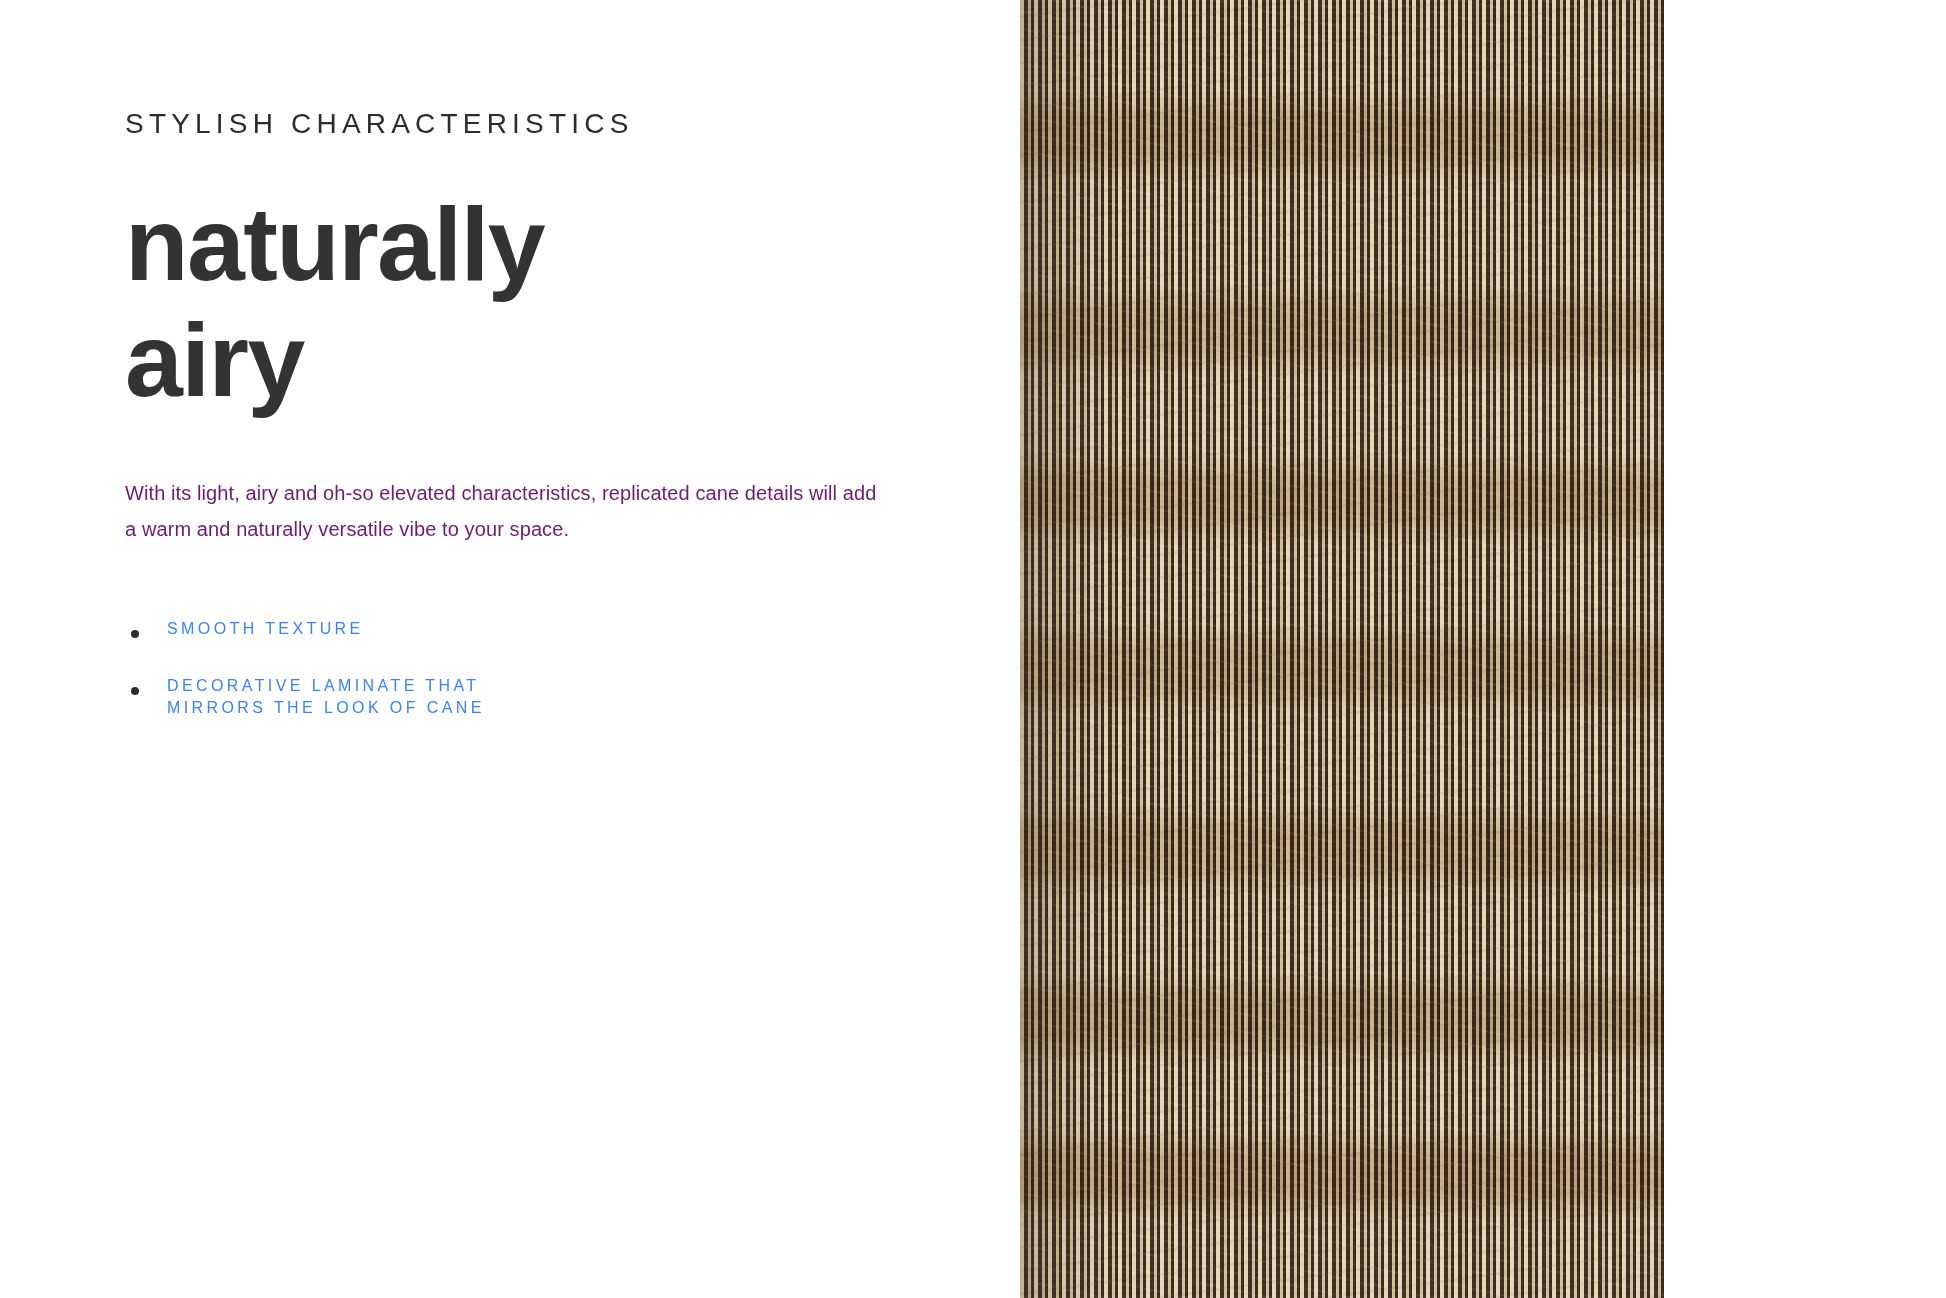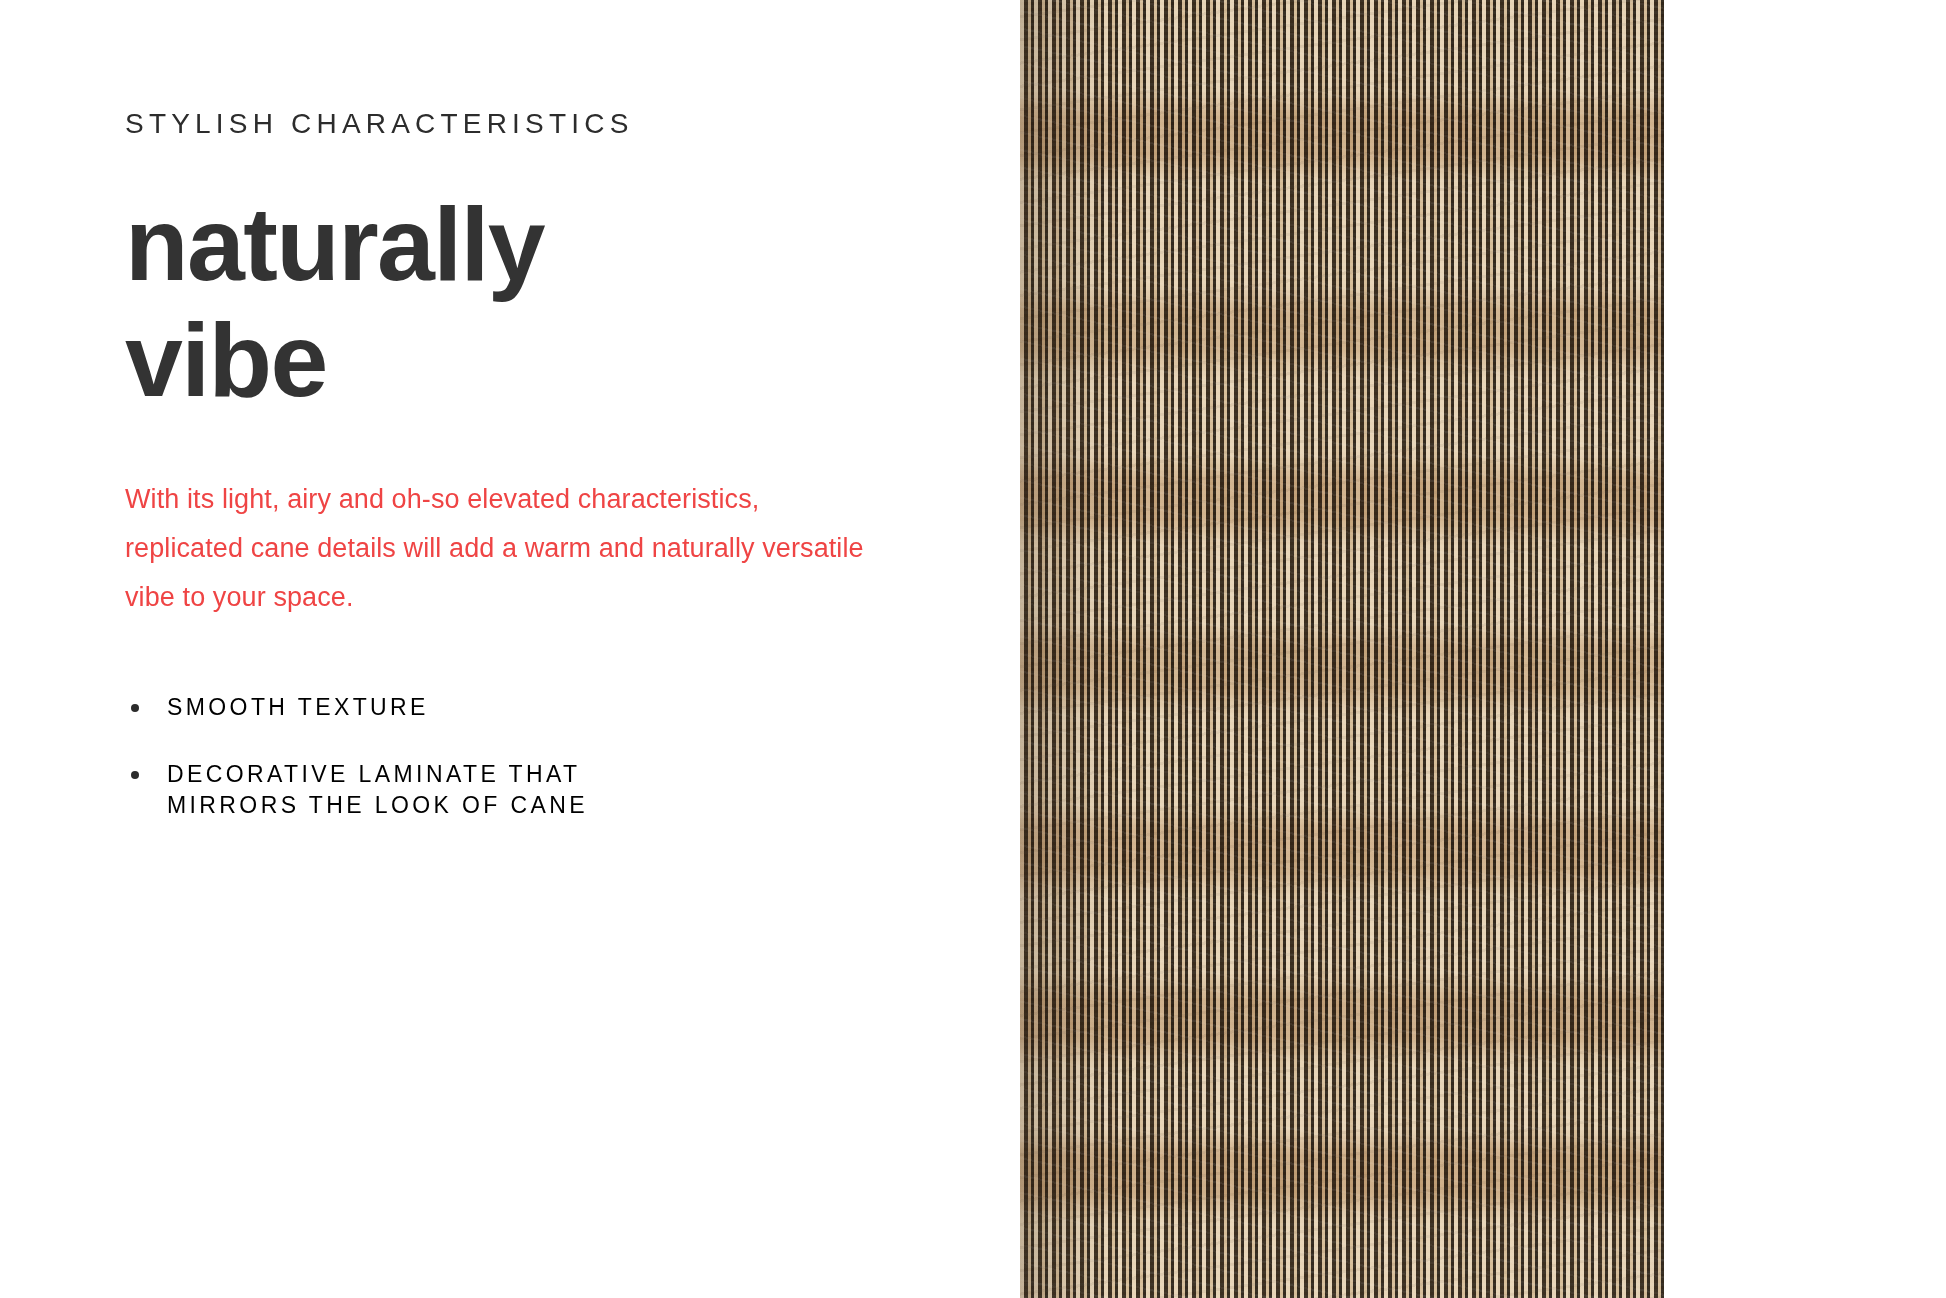--- a/index.html
+++ b/index.html
@@ -53,42 +53,42 @@
     color: #333333;
     max-width: 620px;
   }
   .headline .line {
     display: block;
   }
 
   .body-copy {
     margin: 0;
     padding-top: 56px;
-    font-size: 27px;
+    font-size: 20px;
     line-height: 1.82;
     font-weight: 400;
-    color: #ef4444;
+    color: #701a75;
     max-width: 760px;
     letter-spacing: 0.1px;
   }
 
   .bullets {
     list-style: none;
     margin: 0;
     padding: 70px 0 0 0;
   }
   .bullets li {
     position: relative;
     padding-left: 42px;
     margin-bottom: 36px;
-    font-size: 23px;
+    font-size: 16px;
     line-height: 1.34;
     letter-spacing: 3.4px;
     font-weight: 400;
-    color: #000000;
+    color: #3b82f6;
     text-transform: uppercase;
   }
   .bullets li:last-child {
     margin-bottom: 14px;
   }
   .bullets li .dot {
     position: absolute;
     left: 6px;
     top: 12px;
     width: 8px;
@@ -213,21 +213,21 @@
 <body>
 
 <div class="page">
 
   <section class="text-panel">
 
     <p class="eyebrow">STYLISH CHARACTERISTICS</p>
 
     <h1 class="headline">
       <span class="line">naturally</span>
-      <span class="line">vibe</span>
+      <span class="line">airy</span>
     </h1>
 
     <p class="body-copy">With its light, airy and oh-so elevated characteristics, replicated cane details will add a warm and naturally versatile vibe to your space.</p>
 
     <ul class="bullets">
       <li>
         <span class="dot"></span>
         <span class="txt">SMOOTH TEXTURE</span>
       </li>
       <li>

